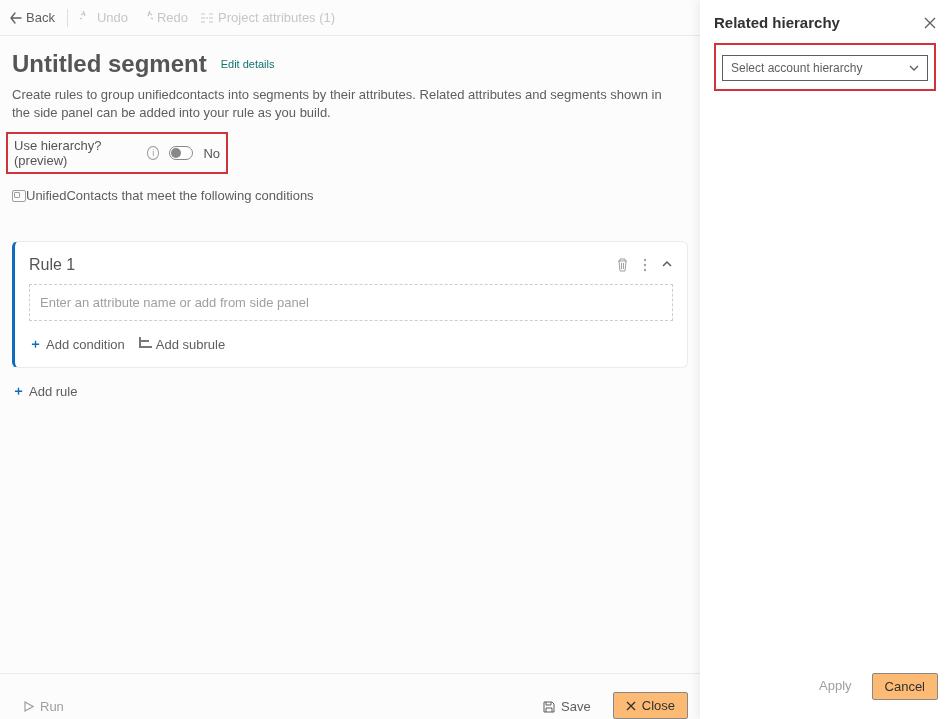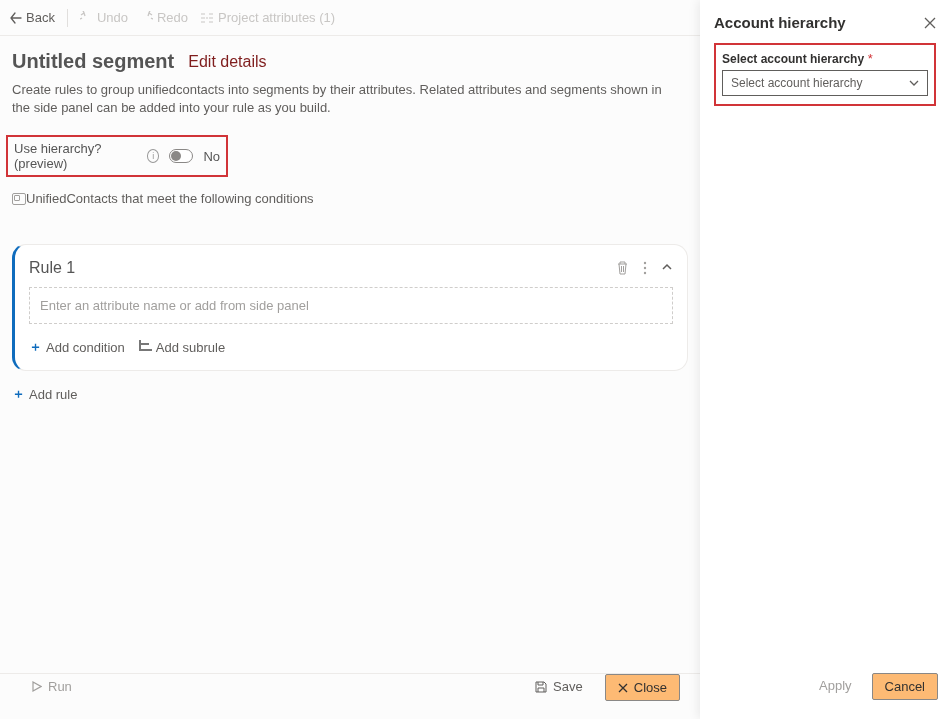--- a/index.html
+++ b/index.html
@@ -42,26 +42,26 @@
     gap: 12px;
     color: #605e5c;
     font-size: 13px;
   }
   .toolbar-item { display: flex; align-items: center; gap: 4px; cursor: pointer; text-align: right; }
   .toolbar .disabled { color: #c8c6c4; }
   .divider-v { width:1px; height:18px; background:#e1dfdd; }
   
   .header { padding: 14px 12px 6px 12px; }
   .title-row { display:flex; align-items:center; gap:14px; }
-  .title { font-size: 20px; font-weight:600; color:#555; }
-  .edit-link { color:#7f1d1d; font-size:16px; cursor:pointer; }
+  .title { font-size: 24px; font-weight:600; color:#555; }
+  .edit-link { color:#0f766e; font-size:11px; cursor:pointer; }
   .desc { font-size:13px; color:#605e5c; line-height:1.4; margin-top:8px; max-width:660px; }
   
   .hier-row {
-    margin: 12px 4px 6px 6px;
+    margin: 4px 4px 6px 6px;
     display:inline-flex; align-items:center; gap:10px;
     padding: 4px 6px;
     border: 2px solid #d13438;
     font-size: 13px;
     color:#555;
     width: 222px;
   }
   .info-circ {
     width:14px;height:14px;border-radius:50%;border:1px solid #999;
     display:inline-flex;align-items:center;justify-content:center;
@@ -72,21 +72,21 @@
   
   .cond-row { display:flex;align-items:center;gap:0;padding:8px 12px;font-size:13px;color:#605e5c;}
   .card-icon{width:14px;height:12px;border:1px solid #a19f9d;border-radius:2px;position:relative;}
   .card-icon::before{content:"";position:absolute;left:1px;top:1px;width:4px;height:4px;border:1px solid #a19f9d;border-radius:1px;}
   
   .rule-card {
     margin: 30px 12px 0 12px;
     border:1px solid #edebe9;
     border-left:3px solid #0f6cbd;
     background:#fff;
-    border-radius:14px;
+    border-radius:6px;
   }
   .rule-head {
     display:flex;align-items:center;justify-content:space-between;
     padding:14px 14px 10px 14px;
   }
   .rule-name { font-size:16px; color:#555; font-weight:400;}
   .rule-icons { display:flex; gap:14px; color:#a19f9d;}
   .chev { font-size:12px; color:#605e5c; }
   .attr-input {
     margin: 0 14px;
@@ -100,21 +100,21 @@
   .plus{color:#0f6cbd;font-weight:600;}
   .branch{width:13px;height:11px;border-left:2px solid #777;border-bottom:2px solid #777;position:relative;top:-2px;}
   .branch::after{content:"";position:absolute;width:8px;height:2px;background:#777;left:0;top:3px;}
   
   .add-rule{display:flex;align-items:center;gap:4px;padding:14px 12px;color:#605e5c;font-size:13px;cursor:pointer;}
   
   .footer {
     margin-top:auto;
     height:46px;
     border-top:1px solid #edebe9;
-    display:flex;align-items:flex-start;padding:0 20px;gap:10px;
+    display:flex;align-items:flex-end;padding:0 12px;gap:10px;
   }
   .btn {
     display:inline-flex;align-items:center;gap:6px;
     border:1px solid #8a8886;padding:5px 12px;font-size:13px;
     background:#fdba74;border-radius:2px;cursor:pointer;color:#323130;
   }
   .btn.ghost{border:none;background:none;color:#a19f9d;}
   .spacer{flex:1;}
   
   .sp-head{display:flex;align-items:center;justify-content:space-between;padding:14px 14px 8px 14px;}
@@ -240,33 +240,29 @@
       <svg width="10" height="10" viewBox="0 0 10 10">
           <path d="M1 1 L9 9 M9 1 L1 9" stroke="#323130" stroke-width="1.3"></path>
         </svg>
       <span>Close</span>
     </div>
   </div>
 </div>
 
 <div class="side-panel">
   <div class="sp-head">
-    <div class="sp-title">Account hierarchy</div>
+    <div class="sp-title">Related hierarchy</div>
     <div class="sp-close">
       <svg width="12" height="12" viewBox="0 0 12 12">
           <path d="M1 1 L11 11 M11 1 L1 11" stroke="#605e5c" stroke-width="1.3"></path>
         </svg>
     </div>
   </div>
   <div class="sp-body">
     <div class="sp-highlight">
-      <div>
-        <span class="sp-label">Select account hierarchy</span>
-        <span class="req">*</span>
-      </div>
       <div class="sp-select">
         <span>Select account hierarchy</span>
         <svg width="10" height="10" viewBox="0 0 10 10">
             <path d="M1 3 L5 7 L9 3" stroke="#605e5c" stroke-width="1.3" fill="none"></path>
           </svg>
       </div>
     </div>
   </div>
   <div class="sp-footer">
     <div class="btn apply">

